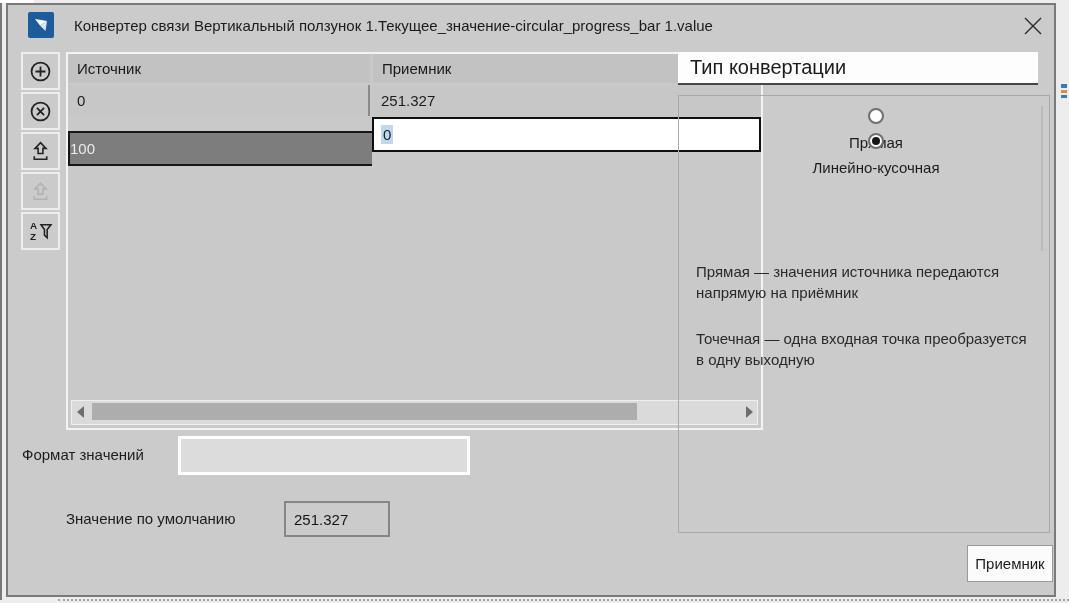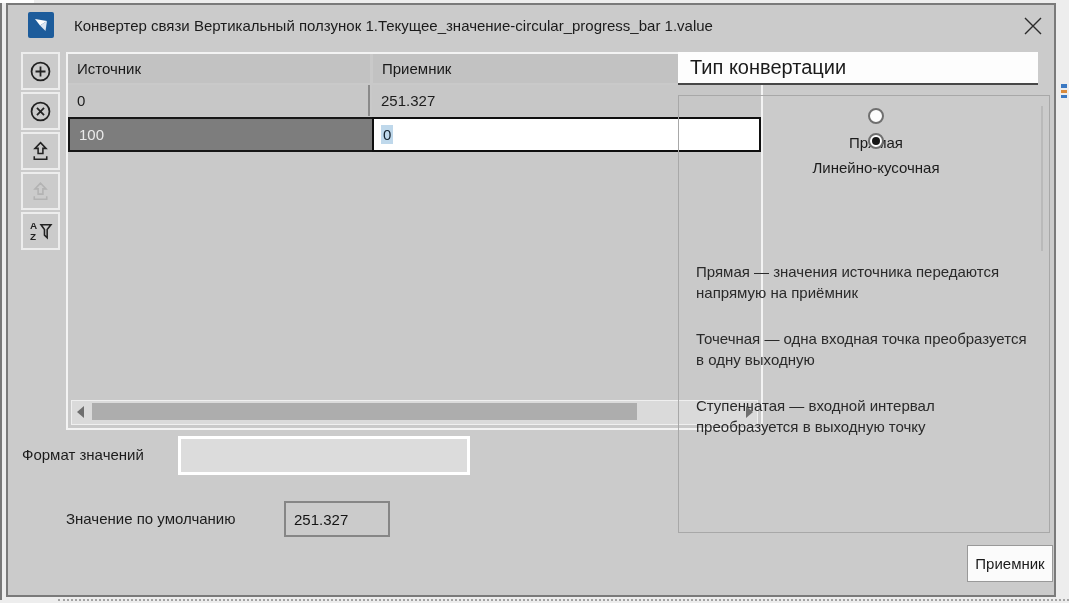--- a/index.html
+++ b/index.html
@@ -28,22 +28,22 @@
   .table{position:absolute;left:58px;top:47px;width:697px;height:378px;background:#c9c9c9;
     border:2px solid #f3f3f3;box-sizing:border-box;}
   .th{position:absolute;top:0;height:29px;background:#c2c2c2;font-size:15px;color:#191919;
     display:flex;align-items:center;padding-left:9px;box-sizing:border-box;}
   .th1{left:0;width:302px;}
   .th2{left:305px;right:0;}
   .row1c{position:absolute;top:31px;height:31px;background:#c7c7c7;font-size:15px;color:#1c1c1c;
     display:flex;align-items:center;padding-left:9px;box-sizing:border-box;}
   .r1a{left:0;width:302px;border-right:2px solid #8a8a8a;}
   .r1b{left:304px;right:0;}
-  .row2a{position:absolute;top:63px;left:0;width:304px;height:35px;background:#7d7d7d;color:#ebebeb;
-    font-size:15px;display:flex;align-items:center;padding-left:9px;box-sizing:border-box;
+  .row2a{position:absolute;top:77px;left:0;width:304px;height:35px;background:#7d7d7d;color:#ebebeb;
+    font-size:15px;display:flex;align-items:center;padding-left:0;box-sizing:border-box;
     border:2px solid #161616;border-right:none;}
   .row2b{position:absolute;top:63px;left:304px;right:0;height:35px;background:#ffffff;color:#14222e;
     font-size:15px;display:flex;align-items:center;padding-left:7px;box-sizing:border-box;
     border:2px solid #0f0f0f;}
   .sel-highlight{background:#bfd8eb;padding:1px 2px;}
 
   
   .hscroll{position:absolute;left:3px;right:3px;bottom:3px;height:23px;background:#dadada;border:1px solid #efefef;}
   .harrow{position:absolute;top:0;width:16px;height:21px;display:flex;align-items:center;justify-content:center;}
   .harrow.left{left:0;} .harrow.right{right:0;}
@@ -174,19 +174,18 @@
         </div>
         <div class="radio-item checked">
           <span class="radio"></span>
           <span>Линейно-кусочная</span>
         </div>
       </div>
       <div class="scroll-hint"></div>
       <div class="descs">
         <p>Прямая — значения источника передаются напрямую на приёмник</p>
         <p>Точечная — одна входная точка преобразуется в одну выходную</p>
-        <p>Ступенчатая — входной интервал преобразуется в выходную точку</p>
       </div>
     </div>
 
     <div class="close-btn">Приемник</div>
   </div>
 </div>
 
 </body></html>

